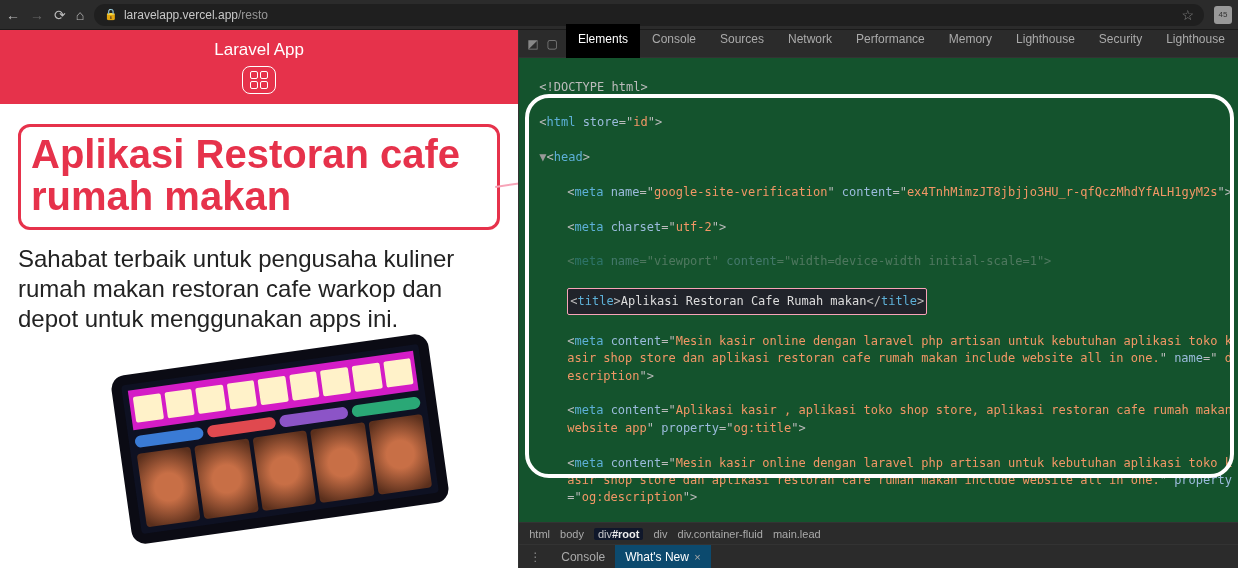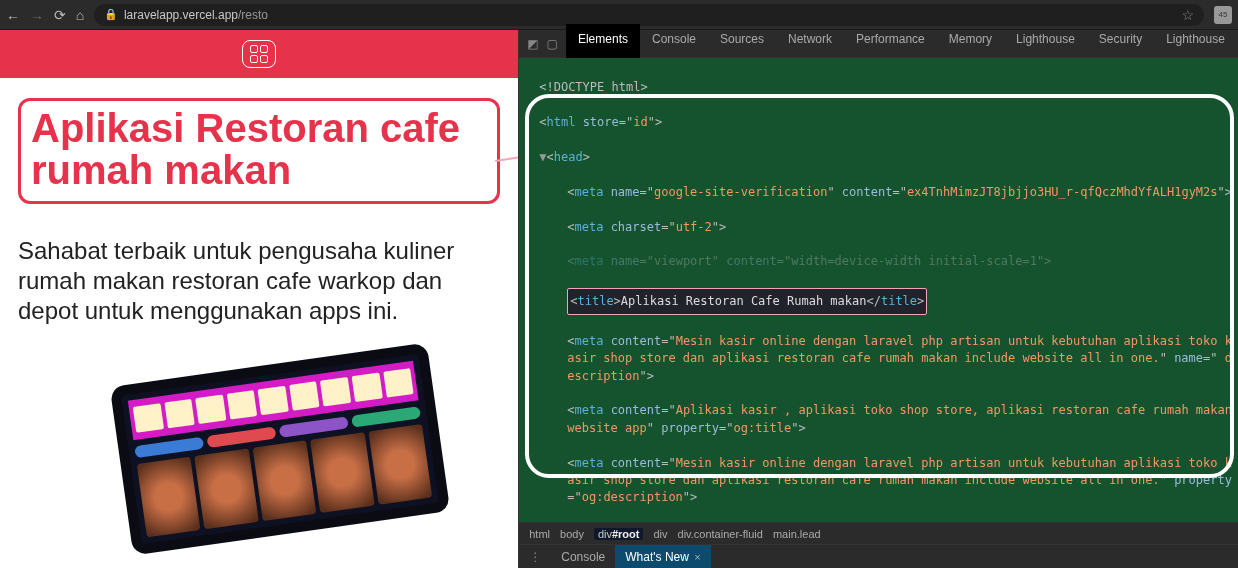--- a/index.html
+++ b/index.html
@@ -100,21 +100,21 @@
     position:absolute;
     right:-54px;
     top:55%;
     width:56px;
     height:2px;
     background:#f7a4b8;
     transform: rotate(-8deg);
   }
 
   .subtitle {
-    margin: 24px 18px;
+    margin: 6px 18px;
     font-size: 24px;
     color: #222;
     line-height: 1.25;
   }
 
   .tablet-illus {
     margin: 14px 0 0 120px;
     width: 320px;
     height: 170px;
     background: #0b0b14;
@@ -278,20 +278,21 @@
     <span style="flex:1"></span>
     <span class="star">☆</span>
   </div>
   <div class="ext-badge">45</div>
 </div>
 
 <div class="workspace">
 
   <div class="page">
     <div class="hero">
+      <div class="hero-title">Laravel App</div>
       <div class="hero-icon">
         <span></span>
           <span></span>
           <span></span>
           <span></span>
       </div>
     </div>
 
     <div class="headline-box">
       <h1>Aplikasi Restoran cafe rumah makan</h1>

